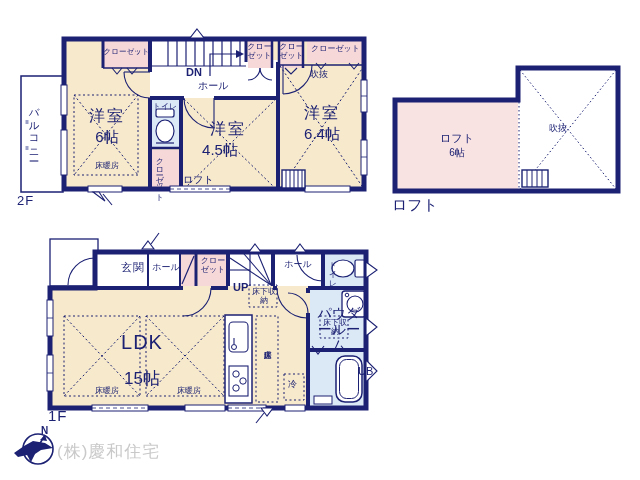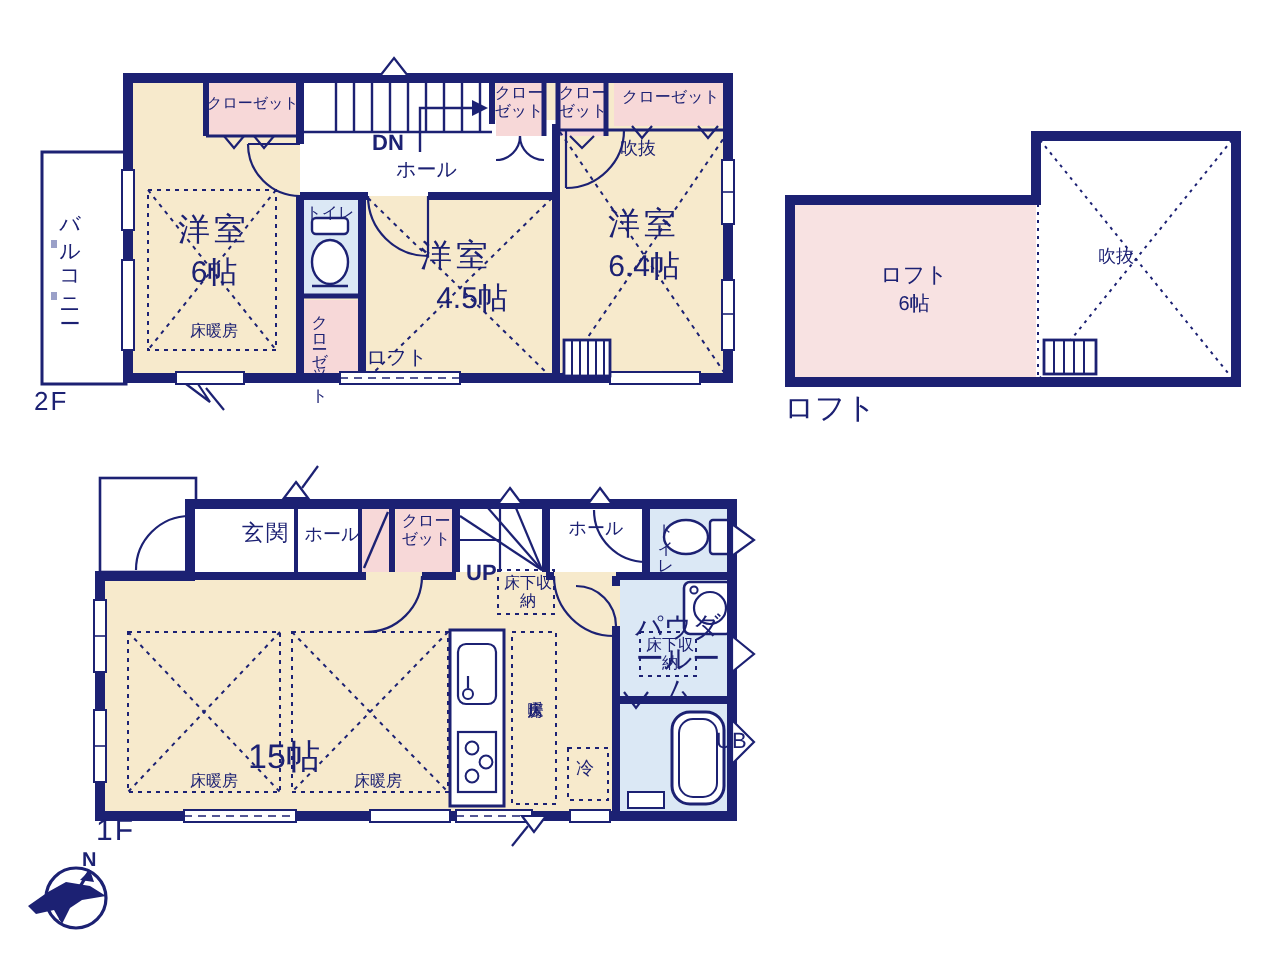--- a/index.html
+++ b/index.html
@@ -292,42 +292,44 @@
 <div class="lbl ctr" style="left:307px;top:45px;width:57px;font-size:8px;">クローゼット</div>
 <div class="lbl it" style="left:186px;top:66px;font-size:11px;">DN</div>
 <div class="lbl" style="left:198px;top:80px;font-size:10px;">ホール</div>
 <div class="lbl ctr" style="left:77px;top:107px;width:60px;font-size:16px;letter-spacing:2px;">洋室</div>
 <div class="lbl ctr" style="left:77px;top:129px;width:60px;font-size:15px;">6帖</div>
 <div class="lbl ctr" style="left:86px;top:162px;width:42px;font-size:8px;">床暖房</div>
 <div class="lbl ctr" style="left:150px;top:103px;width:30px;font-size:8px;">トイレ</div>
 <div class="lbl vert" style="left:154px;top:152px;height:37px;font-size:8px;">クローゼット</div>
 <div class="lbl" style="left:183px;top:174px;font-size:10px;">ロフト</div>
 <div class="lbl ctr" style="left:198px;top:120px;width:60px;font-size:16px;letter-spacing:2px;">洋室</div>
-<div class="lbl ctr" style="left:203px;top:142px;width:66px;font-size:15px;">4.5帖</div>
+<div class="lbl ctr" style="left:187px;top:142px;width:66px;font-size:15px;">4.5帖</div>
 <div class="lbl" style="left:310px;top:70px;font-size:9px;">吹抜</div>
 <div class="lbl ctr" style="left:292px;top:104px;width:60px;font-size:16px;letter-spacing:2px;">洋室</div>
 <div class="lbl ctr" style="left:289px;top:126px;width:66px;font-size:15px;">6.4帖</div>
 
 <div class="lbl ctr" style="left:425px;top:132px;width:64px;font-size:11px;">ロフト</div>
 <div class="lbl ctr" style="left:425px;top:147px;width:64px;font-size:10px;">6帖</div>
 <div class="lbl" style="left:549px;top:124px;font-size:9px;">吹抜</div>
 <div class="lbl" style="left:392px;top:197px;font-size:15px;">ロフト</div>
 
 <div class="lbl" style="left:48px;top:408px;font-size:15px;letter-spacing:1px;">1F</div>
 <div class="lbl ctr" style="left:99px;top:261px;width:68px;font-size:11px;letter-spacing:1px;">玄関</div>
 <div class="lbl ctr" style="left:145px;top:263px;width:42px;font-size:9px;">ホール</div>
 <div class="lbl ctr wrap" style="left:198px;top:256px;width:30px;font-size:8px;">クローゼット</div>
 <div class="lbl it" style="left:233px;top:281px;font-size:11px;">UP</div>
 <div class="lbl ctr wrap" style="left:251px;top:287px;width:26px;font-size:8px;">床下収納</div>
 <div class="lbl ctr" style="left:276px;top:260px;width:44px;font-size:9px;">ホール</div>
 <div class="lbl vert" style="left:327px;top:256px;height:30px;font-size:8px;">トイレ</div>
 <div class="lbl ctr wrap" style="left:316px;top:305px;width:46px;font-size:14px;">パウダールーム</div>
 <div class="lbl ctr wrap" style="left:322px;top:318px;width:26px;font-size:8px;">床下収納</div>
+<div class="lbl ctr" style="left:110px;top:331px;width:64px;font-size:20px;letter-spacing:1px;">LDK</div>
 <div class="lbl ctr" style="left:110px;top:354px;width:64px;font-size:17px;margin-top:16px;">15帖</div>
 <div class="lbl ctr" style="left:84px;top:387px;width:46px;font-size:8px;">床暖房</div>
 <div class="lbl ctr" style="left:166px;top:387px;width:46px;font-size:8px;">床暖房</div>
 <div class="lbl vert" style="left:262px;top:344px;height:40px;font-size:8px;">床暖房</div>
 <div class="lbl" style="left:288px;top:380px;font-size:9px;">冷</div>
 <div class="lbl" style="left:311px;top:365px;font-size:11px;margin-left:47px;">UB</div>
 
 <div class="lbl it" style="left:41px;top:425px;font-size:10px;">N</div>
+<div class="lbl watermark" style="left:57px;top:443px;font-size:17px;letter-spacing:1px;">(株)慶和住宅</div>
 
 </div>
 
 </body></html>

